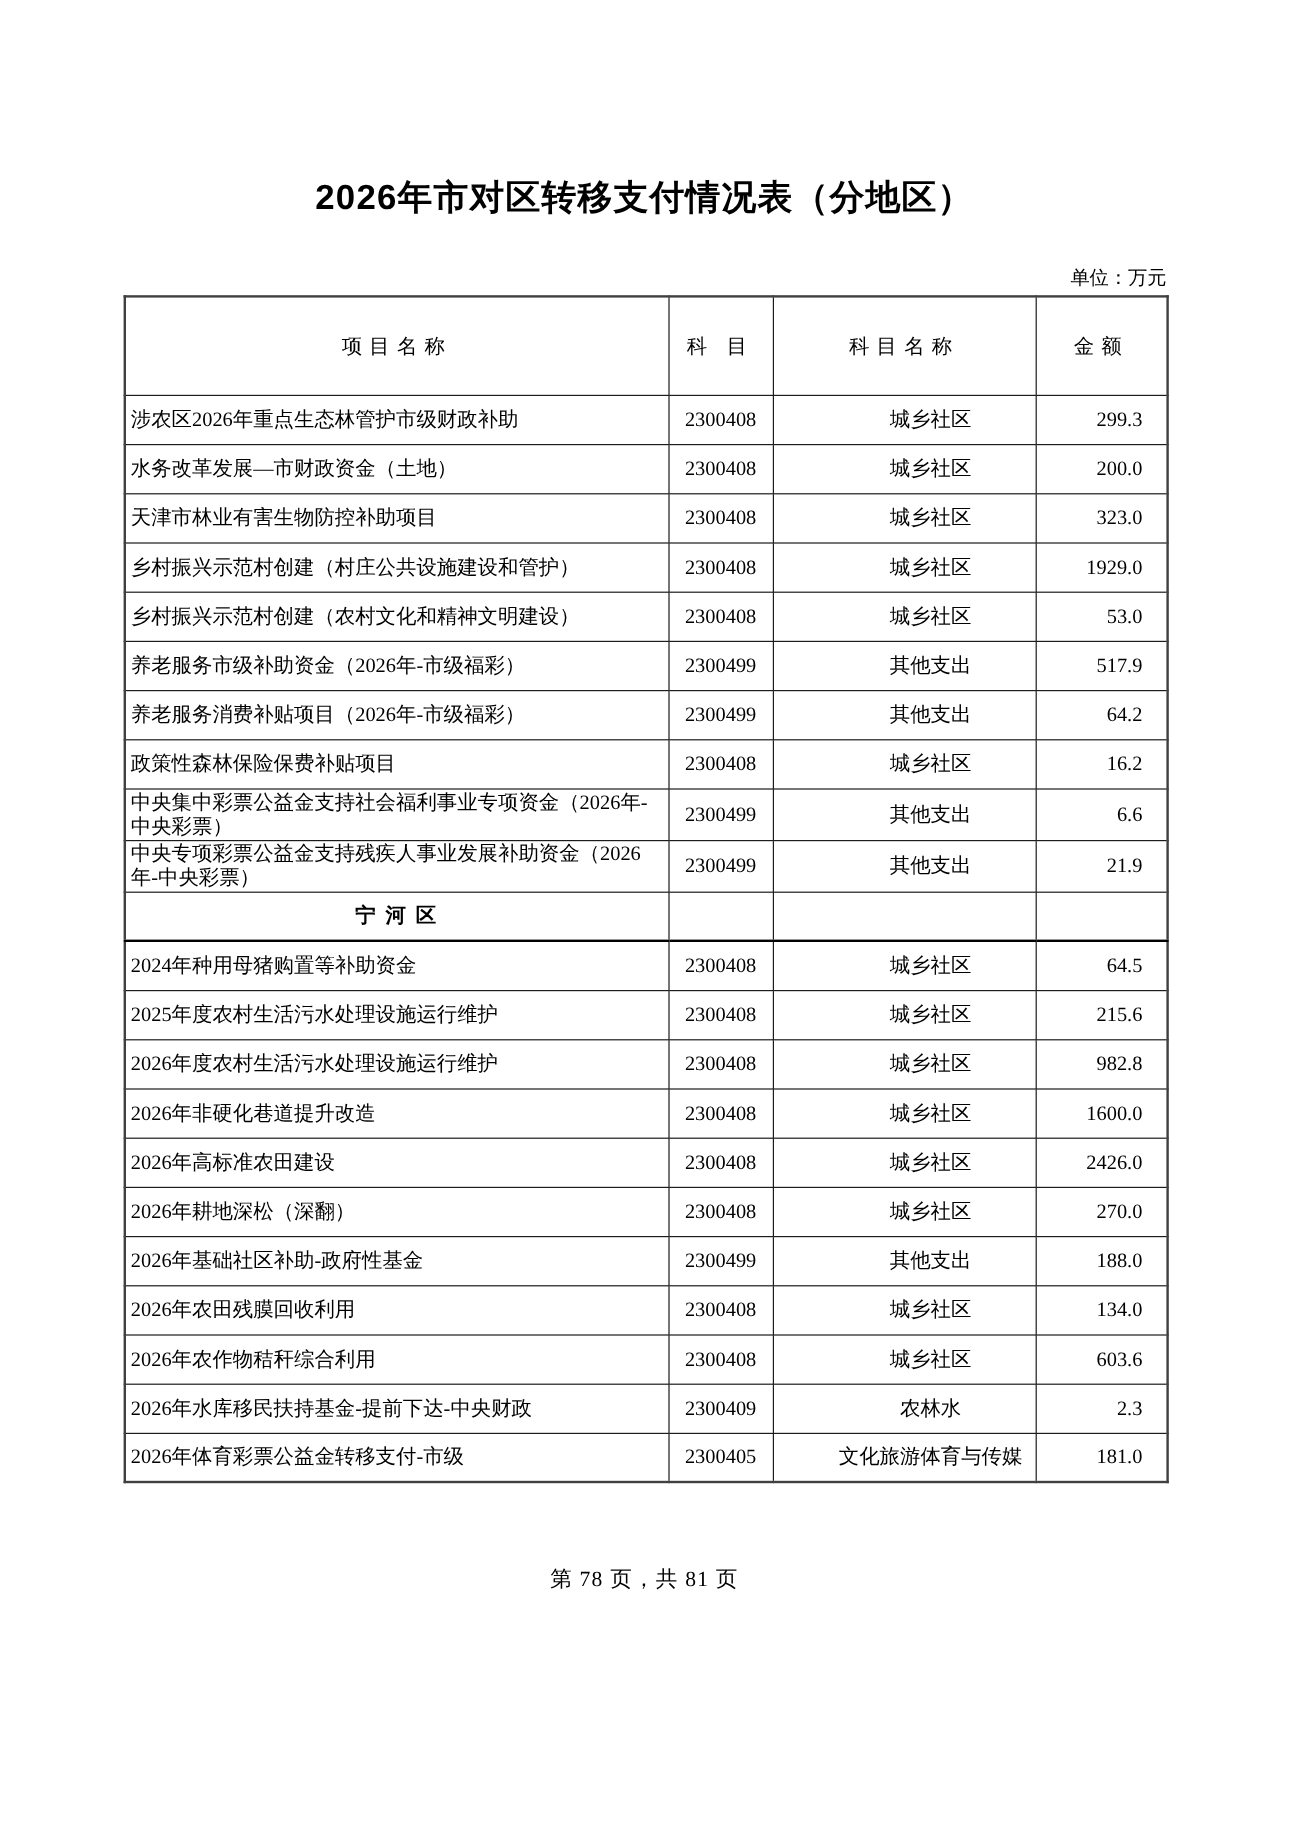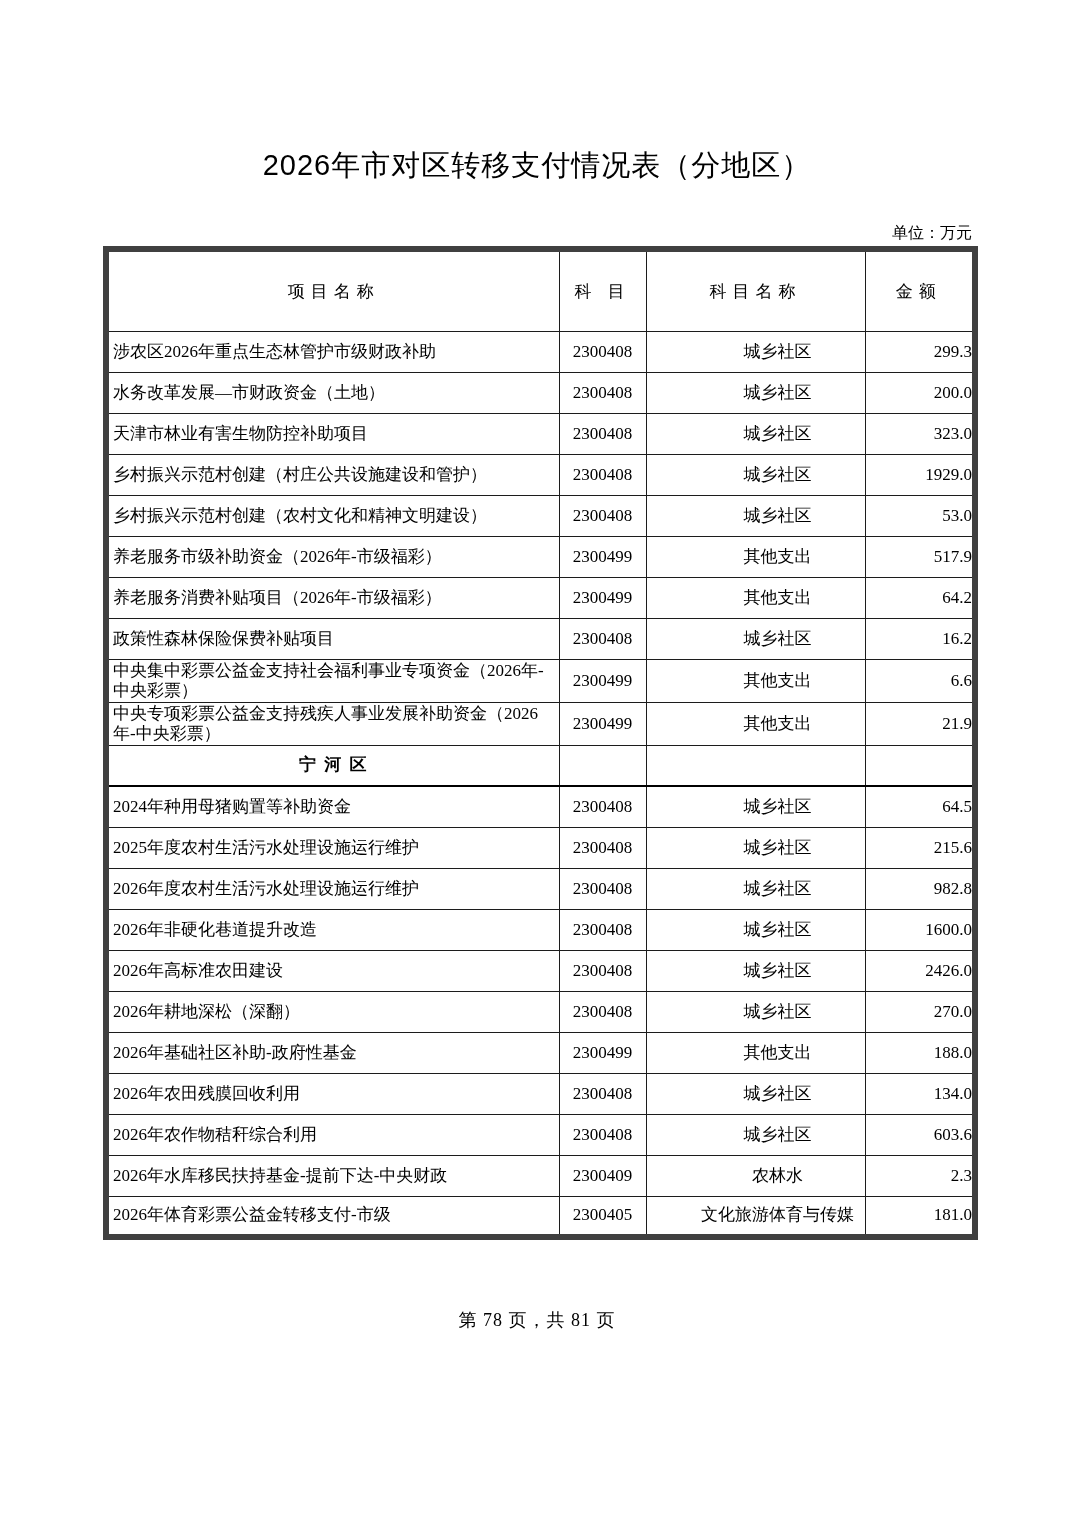--- a/index.html
+++ b/index.html
@@ -11,40 +11,40 @@
     color: #000000;
     font-family: "Liberation Serif", "DejaVu Serif", serif;
     overflow: hidden;
     position: relative;
   }
   .doc-title {
     margin: 0;
     padding-top: 147px;
     text-align: center;
     font-family: "Liberation Sans", "DejaVu Sans", sans-serif;
-    font-weight: 400;
+    font-weight: 700;
     font-size: 29px;
     line-height: 36px;
     letter-spacing: 1px;
   }
   .table-area {
     width: 869px;
     margin: 40px 0 0 103px;
   }
   .unit-note {
     text-align: right;
     font-size: 16px;
     line-height: 19px;
     margin-bottom: 4px;
   }
   table.transfer-table {
     width: 869px;
     border-collapse: collapse;
     table-layout: fixed;
-    border: 6px solid #404040;
+    border: 2px solid #404040;
   }
   .transfer-table th,
   .transfer-table td {
     border: 1px solid #1c1c1c;
     font-size: 17px;
     font-weight: 400;
     padding: 1px 4px;
     overflow: hidden;
     vertical-align: middle;
   }
@@ -53,21 +53,21 @@
     text-align: center;
     letter-spacing: 6px;
   }
   .transfer-table tbody td {
     height: 41px;
     line-height: 20px;
   }
   .transfer-table td.cell-name   { text-align: left; }
   .transfer-table td.cell-code   { text-align: center; }
   .transfer-table td.cell-subject{ text-align: center; padding-left: 48px; }
-  .transfer-table td.cell-amount { text-align: right; padding-right: 0; }
+  .transfer-table td.cell-amount { text-align: right; padding-right: 20px; }
   .transfer-table tr.section-row td {
     border-bottom: 2px solid #000000;
   }
   .transfer-table tr.section-row td.cell-name {
     text-align: center;
     font-weight: 700;
     letter-spacing: 2px;
   }
   .page-footer {
     margin-top: 68px;

